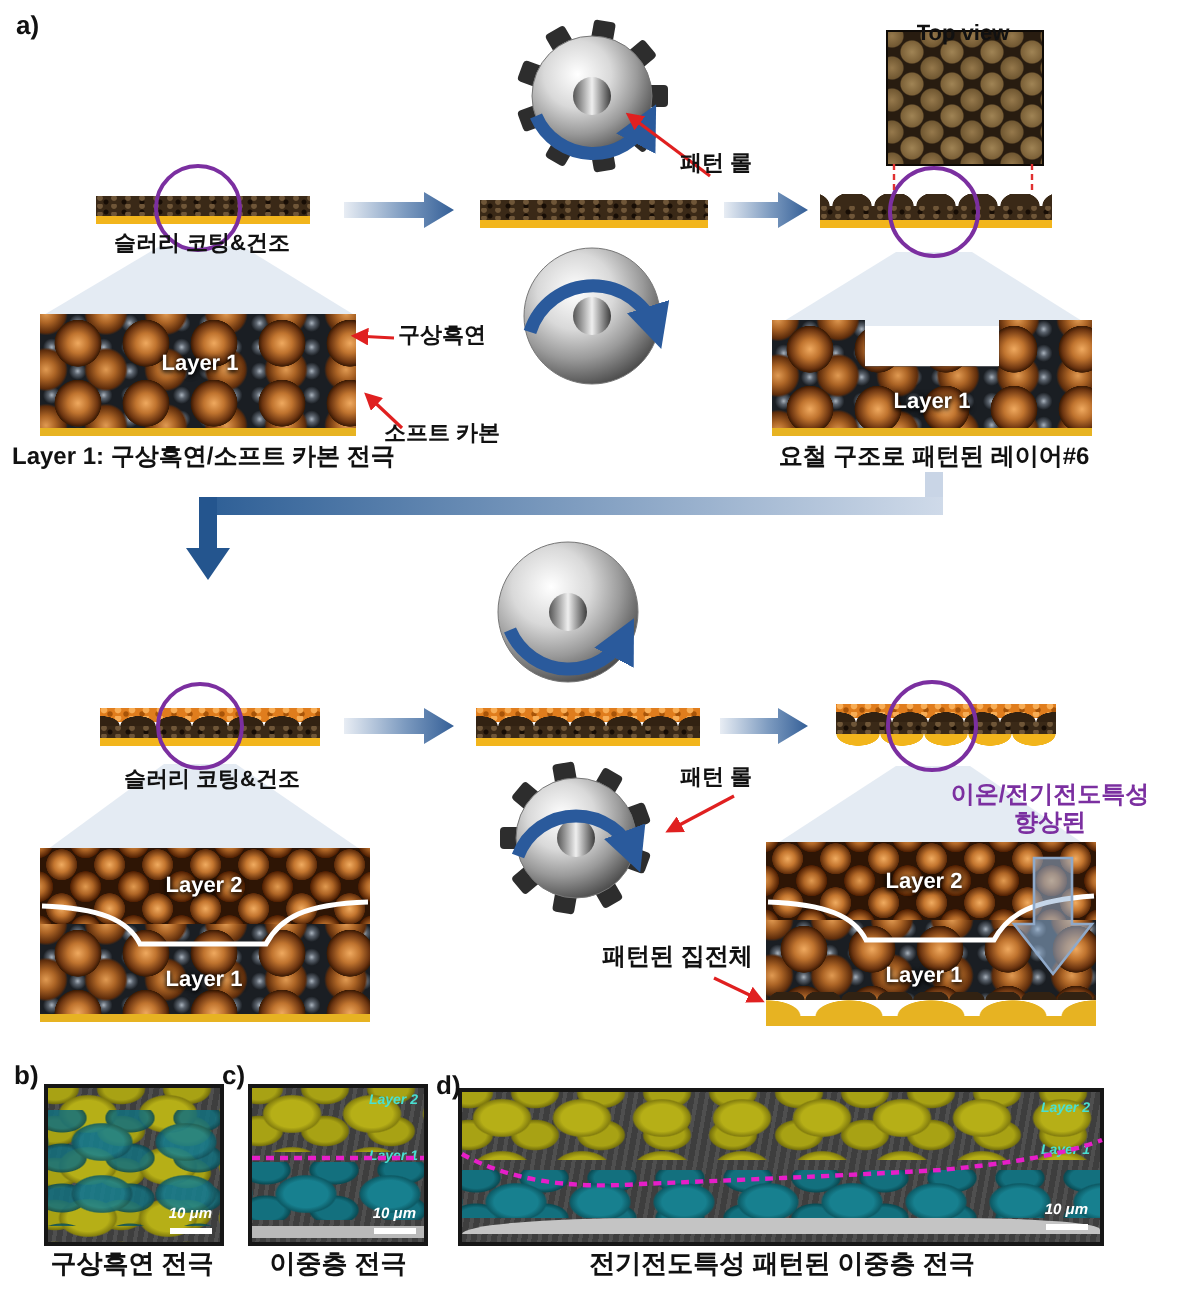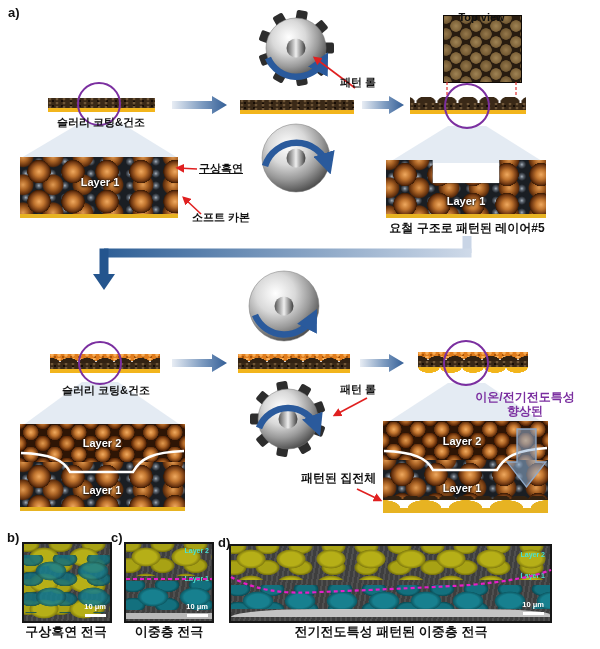--- a/index.html
+++ b/index.html
@@ -41,21 +41,21 @@
     background-size:24px 22px,24px 22px;background-position:0 0,12px 11px;}
   .topview{background-color:#281c10;background-image:
     radial-gradient(circle closest-side at 50% 50%,#a08455 0%,#7c6138 68%,transparent 76%),
     radial-gradient(circle closest-side at 50% 50%,#96794c 0%,#715832 68%,transparent 76%);
     background-size:20px 16px,20px 16px;background-position:2px 2px,12px 10px;
     border:1px solid #0e0a06;}
   .foil-bar{position:absolute;left:0;right:0;bottom:0;height:4px;background:#e7b322;}
   
   .sem{background-color:#3e3e3e;background-image:
     repeating-linear-gradient(100deg,rgba(255,255,255,.09) 0 2px,transparent 2px 5px);
-    border:2px solid #161616;box-sizing:border-box;overflow:hidden;}
+    border:2px solid #161616;box-sizing:border-box;overflow:hidden;font-style:italic;}
   .sem-y{background-image:
     radial-gradient(ellipse closest-side at 50% 50%,#b6af17 0 52%,#857f0e 70%,transparent 75%),
     radial-gradient(ellipse closest-side at 50% 50%,#a8a214 0 52%,#77720c 70%,transparent 75%);
     background-size:40px 26px,33px 21px;background-position:0 0,20px 11px;}
   .sem-t{background-image:
     radial-gradient(ellipse closest-side at 50% 50%,#17808f 0 52%,#0d5b66 70%,transparent 75%),
     radial-gradient(ellipse closest-side at 50% 50%,#13707e 0 52%,#0a4c55 70%,transparent 75%);
     background-size:42px 26px,34px 20px;background-position:6px 3px,24px 14px;}
   .sem-label{position:absolute;color:#49e0d2;font-weight:bold;font-size:7px;white-space:nowrap;}
   .scale-txt{position:absolute;color:#fff;font-weight:bold;font-size:7.5px;white-space:nowrap;}
@@ -272,25 +272,26 @@
     <path d="M231 577 Q265 596 320 592 Q420 588 470 585 Q525 580 551 570" fill="none" stroke="#e61ec8" stroke-width="2.2" stroke-dasharray="4 3"></path>
   </svg>
 
   <div class="txt panel-label" style="left:8px;top:6px;">a)</div>
 
   <div class="txt small" style="left:40px;top:116px;width:122px;text-align:center;font-weight:bold;">슬러리 코팅&amp;건조</div>
   <div class="txt small" style="left:340px;top:76px;font-weight:bold;">패턴 롤</div>
   <div class="txt" style="left:443px;top:1px;width:77px;text-align:center;font-size:11px;font-weight:600;margin-top:10px;">Top view</div>
 
   <div class="layer-label" style="left:60px;top:176px;width:80px;">Layer 1</div>
-  <div class="txt small" style="left:199px;top:162px;font-weight:bold;text-decoration:underline;">구상흑연</div>
+  <div class="txt small" style="left:199px;top:162px;font-weight:bold;">구상흑연</div>
   <div class="txt small" style="left:192px;top:211px;font-weight:bold;">소프트 카본</div>
+  <div class="txt cap" style="left:6px;top:222px;">Layer 1: 구상흑연/소프트 카본 전극</div>
 
   <div class="layer-label" style="left:426px;top:195px;width:80px;">Layer 1</div>
-  <div class="capC txt" style="left:377px;top:222px;width:180px;">요철 구조로 패턴된 레이어#5</div>
+  <div class="capC txt" style="left:377px;top:222px;width:180px;">요철 구조로 패턴된 레이어#6</div>
 
   <div class="txt small" style="left:44px;top:384px;width:124px;text-align:center;font-weight:bold;">슬러리 코팅&amp;건조</div>
   <div class="txt small" style="left:340px;top:383px;font-weight:bold;">패턴 롤</div>
 
   <div class="txt purple" style="left:460px;top:391px;width:130px;text-align:center;font-weight:bold;font-size:12px;">
     <div>이온/전기전도특성</div>
     <div>향상된</div>
   </div>
 
   <div class="layer-label" style="left:62px;top:437px;width:80px;">Layer 2</div>

